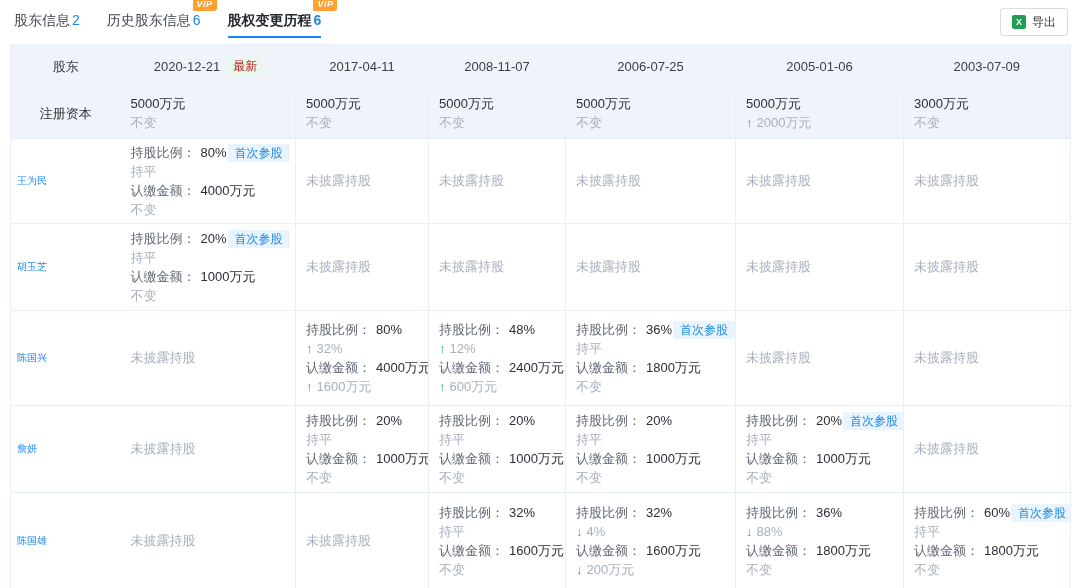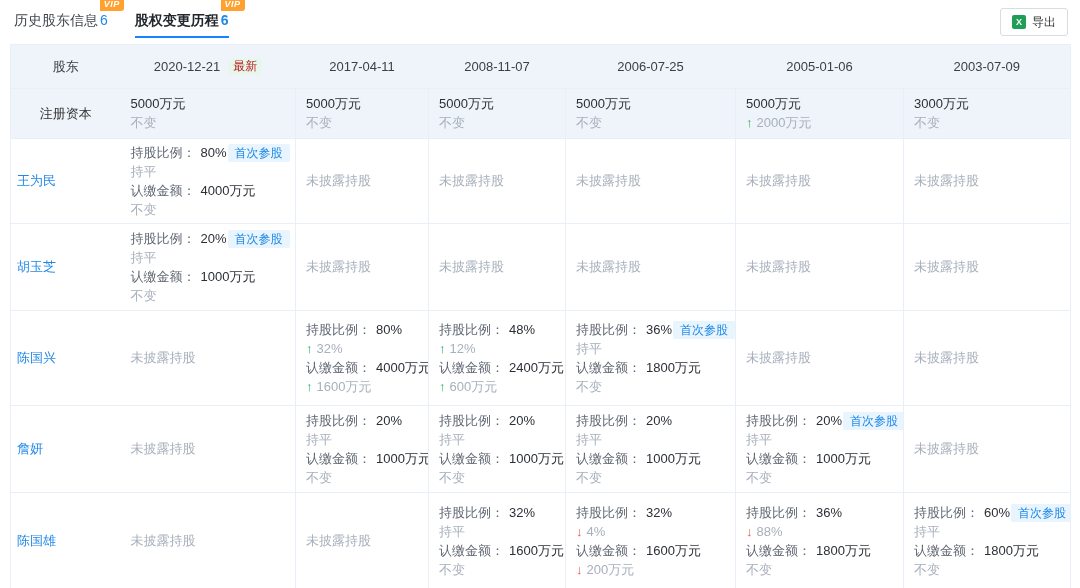--- a/index.html
+++ b/index.html
@@ -39,35 +39,36 @@
   .badge-latest{
     display:inline-block;background:#e8f7ec;color:#b91c1c;font-size:12px;
     padding:1px 5px;border-radius:2px;margin-left:8px;line-height:15px;vertical-align:1px;
   }
   .badge-first{
     display:inline-block;background:#e8f4fe;color:#1e88e5;font-size:12px;
     padding:1px 7px;border-radius:2px;margin-left:1px;line-height:16px;
   }
   .cap{padding-left:10px;}
   .cap .v{color:#2b2f36;line-height:18px;}
-  .name{padding-left:6px;color:#2188e8;font-size:13px;cursor:pointer;}
+  .name{padding-left:6px;color:#2188e8;font-size:10px;cursor:pointer;}
   .detail{padding:4px 0 4px 10px;}
   .dline{line-height:19px;white-space:nowrap;}
   .lbl{color:#5f6672;}
   .val{color:#2b2f36;margin-left:5px;}
   .chg{color:#a8b0bc;}
   .arrow{font-weight:bold;margin-right:4px;}
   .arrow.up{color:#2eac5d;}
   .arrow.down{color:#ef5350;}
   .undisclosed{color:#a8b0bc;padding-left:10px;}
 </style>
 </head>
 <body>
 
 <div class="tabbar" id="tabbar">
+    <div class="tab"><span>股东信息</span><span class="num">2</span></div>
     <div class="tab"><span>历史股东信息</span><span class="num">6</span><span class="vip">VIP</span></div>
     <div class="tab active"><span>股权变更历程</span><span class="num">6</span><span class="vip">VIP</span></div>
   </div>
 
 <button class="export-btn">
   <span class="excel-icon">X</span>
   <span>导出</span>
 </button>
 
 <table id="history-table">

